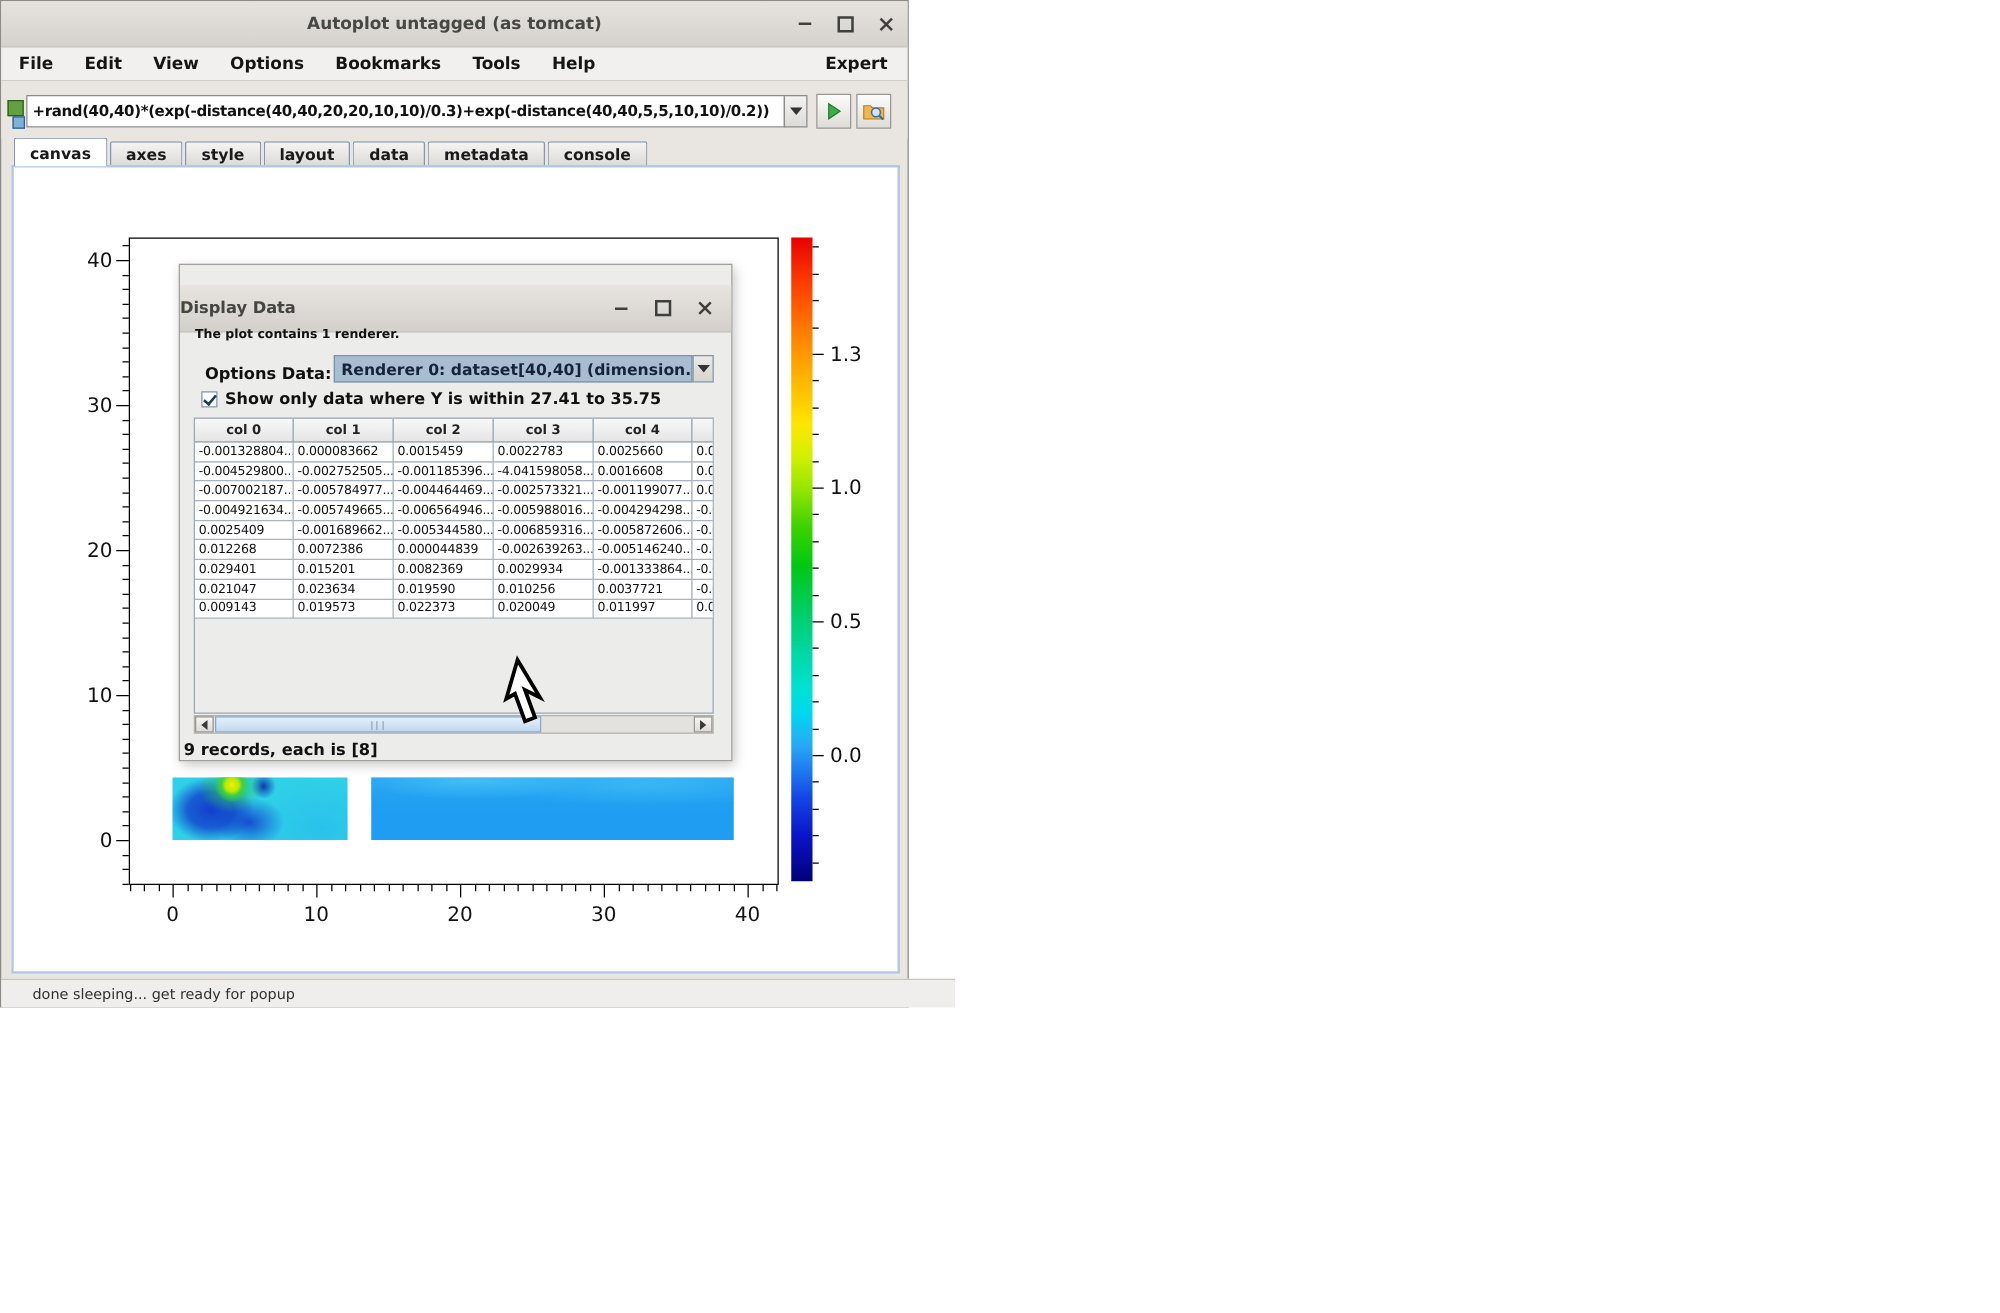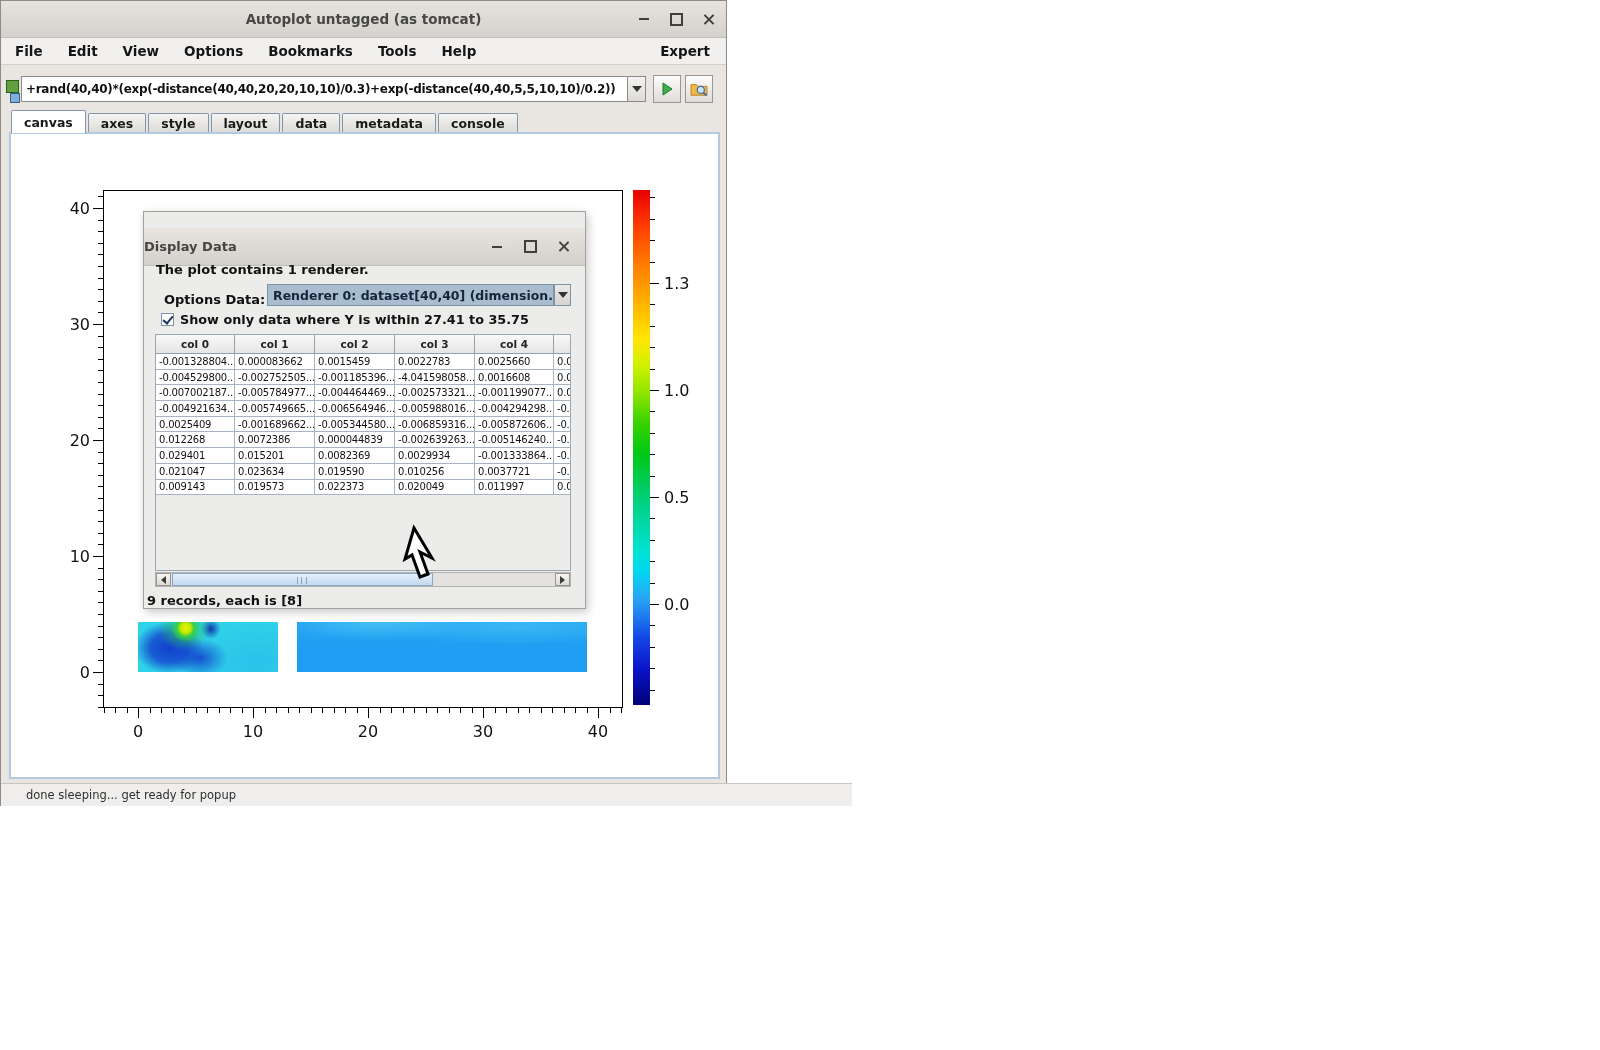--- a/index.html
+++ b/index.html
@@ -72,21 +72,21 @@
     #1e9df2;}
   
   #dialog{position:absolute;left:143px;top:211px;width:443px;height:398px;background:#ececea;
     border:1px solid #a3a09b;box-sizing:border-box;box-shadow:2px 3px 9px rgba(0,0,0,0.22);z-index:5;}
   #dlg-titlebar{position:absolute;left:0;top:16px;width:100%;height:37px;
     background:linear-gradient(#e8e5e0,#d3d0cb);border-bottom:1px solid #bfbcb7;
     display:flex;align-items:center;}
   #dlg-titlebar .title{font-size:13px;font-weight:700;color:#454542;}
   #dlg-titlebar .winctrls{gap:17px;right:14px;height:37px;}
   .dlg-text{position:absolute;font-weight:700;color:#111;}
-  #dlg-intro{left:12px;top:50px;font-size:13px;}
+  #dlg-intro{left:12px;top:50px;font-size:10px;}
   #dlg-plotted-label{left:20px;top:80px;font-size:13px;}
   #dlg-combo{position:absolute;left:123px;top:72px;width:287px;height:22px;background:#a9bdd0;
     border:1px solid #7e93a6;box-sizing:border-box;display:flex;align-items:center;
     font-size:12.5px;font-weight:700;color:#16243a;padding:0 5px;white-space:nowrap;overflow:hidden;}
   #dlg-combo-arrow{position:absolute;left:410px;top:72px;width:17px;height:22px;background:linear-gradient(#eceae7,#d6d4d0);
     border:1px solid #7e93a6;box-sizing:border-box;display:flex;align-items:center;justify-content:center;}
   #dlg-checkbox{position:absolute;left:17px;top:101px;width:13px;height:13px;background:#fdfdfd;
     border:1px solid #7e93a6;box-sizing:border-box;}
   #dlg-checkbox .check{position:absolute;left:3px;top:0px;width:4px;height:8px;
     border-right:2px solid #1b3a5c;border-bottom:2px solid #1b3a5c;transform:rotate(40deg);}
@@ -107,21 +107,21 @@
   #sb-left{left:0;} #sb-right{right:0;}
   .tri-left{width:0;height:0;border-top:4px solid transparent;border-bottom:4px solid transparent;border-right:5px solid #3a3a3a;}
   .tri-right{width:0;height:0;border-top:4px solid transparent;border-bottom:4px solid transparent;border-left:5px solid #3a3a3a;}
   #sb-thumb{position:absolute;left:16px;top:0;width:261px;height:13px;
     background:linear-gradient(#e3f0fc,#c2d8ee);border:1px solid #89a8cc;box-sizing:border-box;}
   #sb-grip{position:absolute;left:124px;top:3px;width:8px;height:7px;
     border-left:1px solid #8fa6c2;border-right:1px solid #8fa6c2;}
   #sb-grip::before{content:"";position:absolute;left:3px;top:0;width:1px;height:7px;background:#8fa6c2;}
   #dlg-records{left:3px;top:381px;font-size:13px;}
   
-  #statusbar{position:absolute;left:0;top:782px;width:851px;height:23px;background:#efeeec;
+  #statusbar{position:absolute;left:0;top:782px;width:763px;height:23px;background:#efeeec;
     border-top:1px solid #c8c5c0;display:flex;align-items:center;box-sizing:border-box;}
   #statusbar span{font-size:11.5px;color:#2f2f2f;margin-left:25px;}
   
   #cursor{position:absolute;left:400px;top:524px;z-index:9;}
 </style>
 </head>
 <body>
 
 <div id="page">
 

